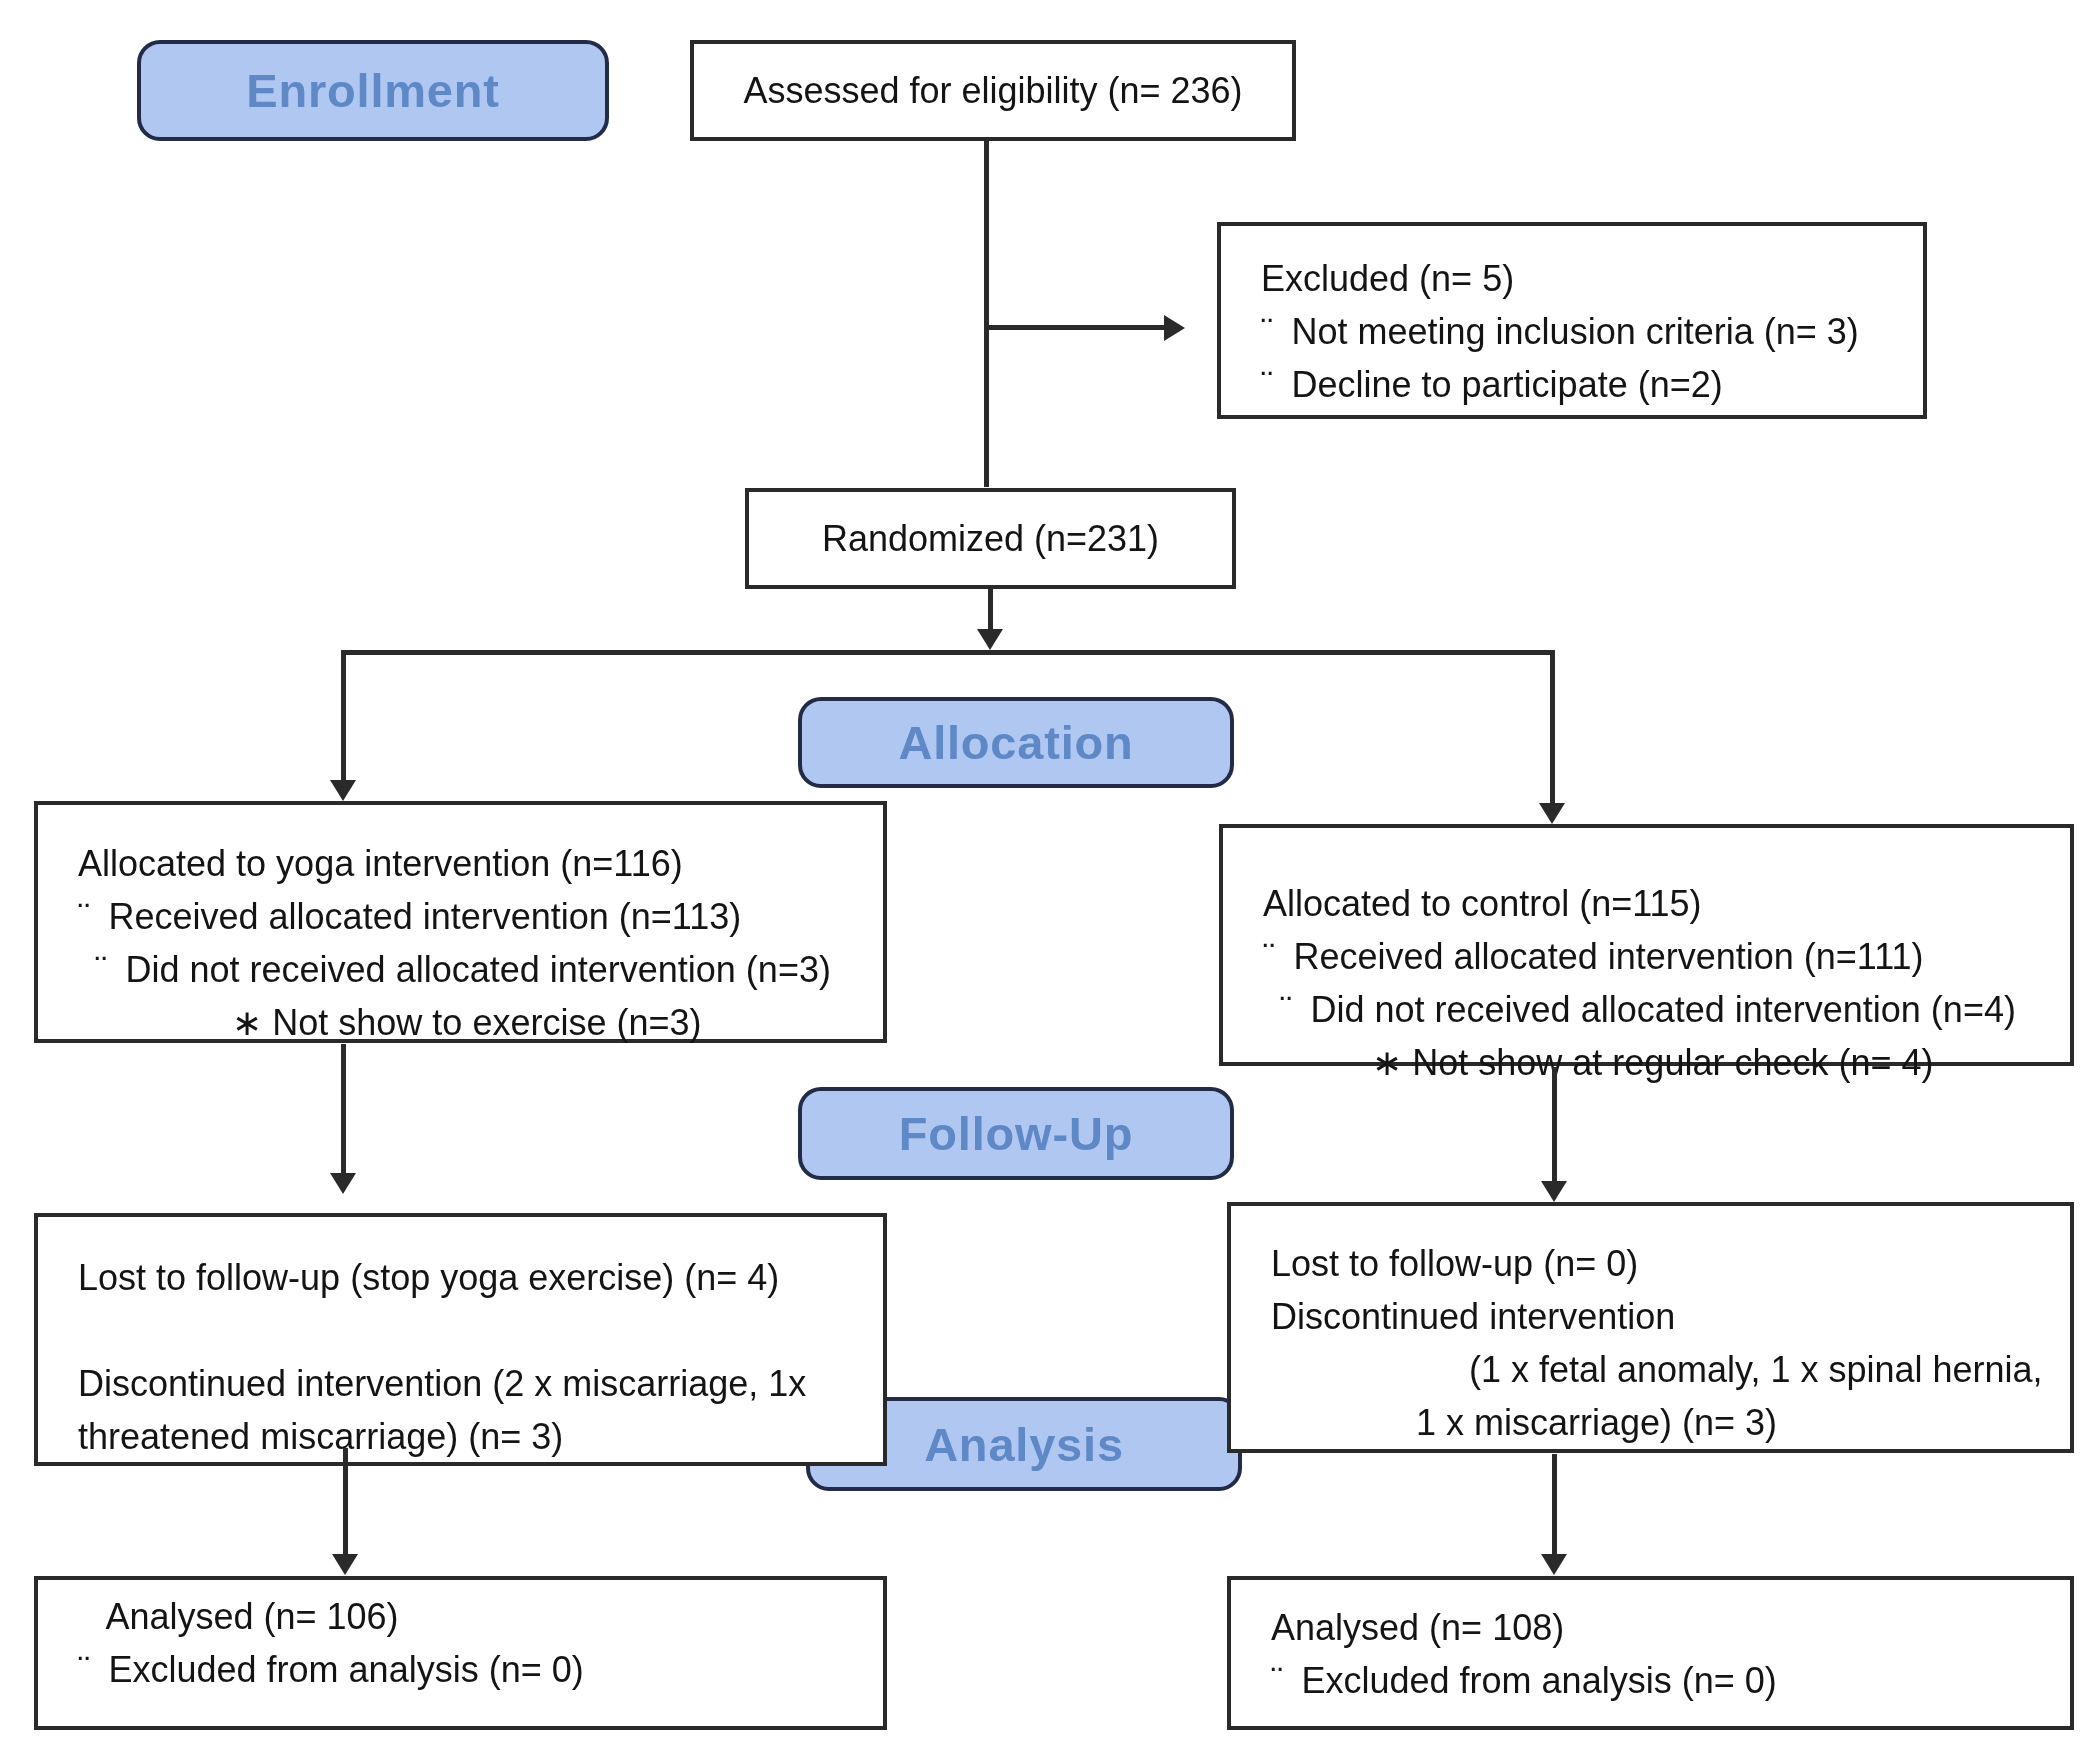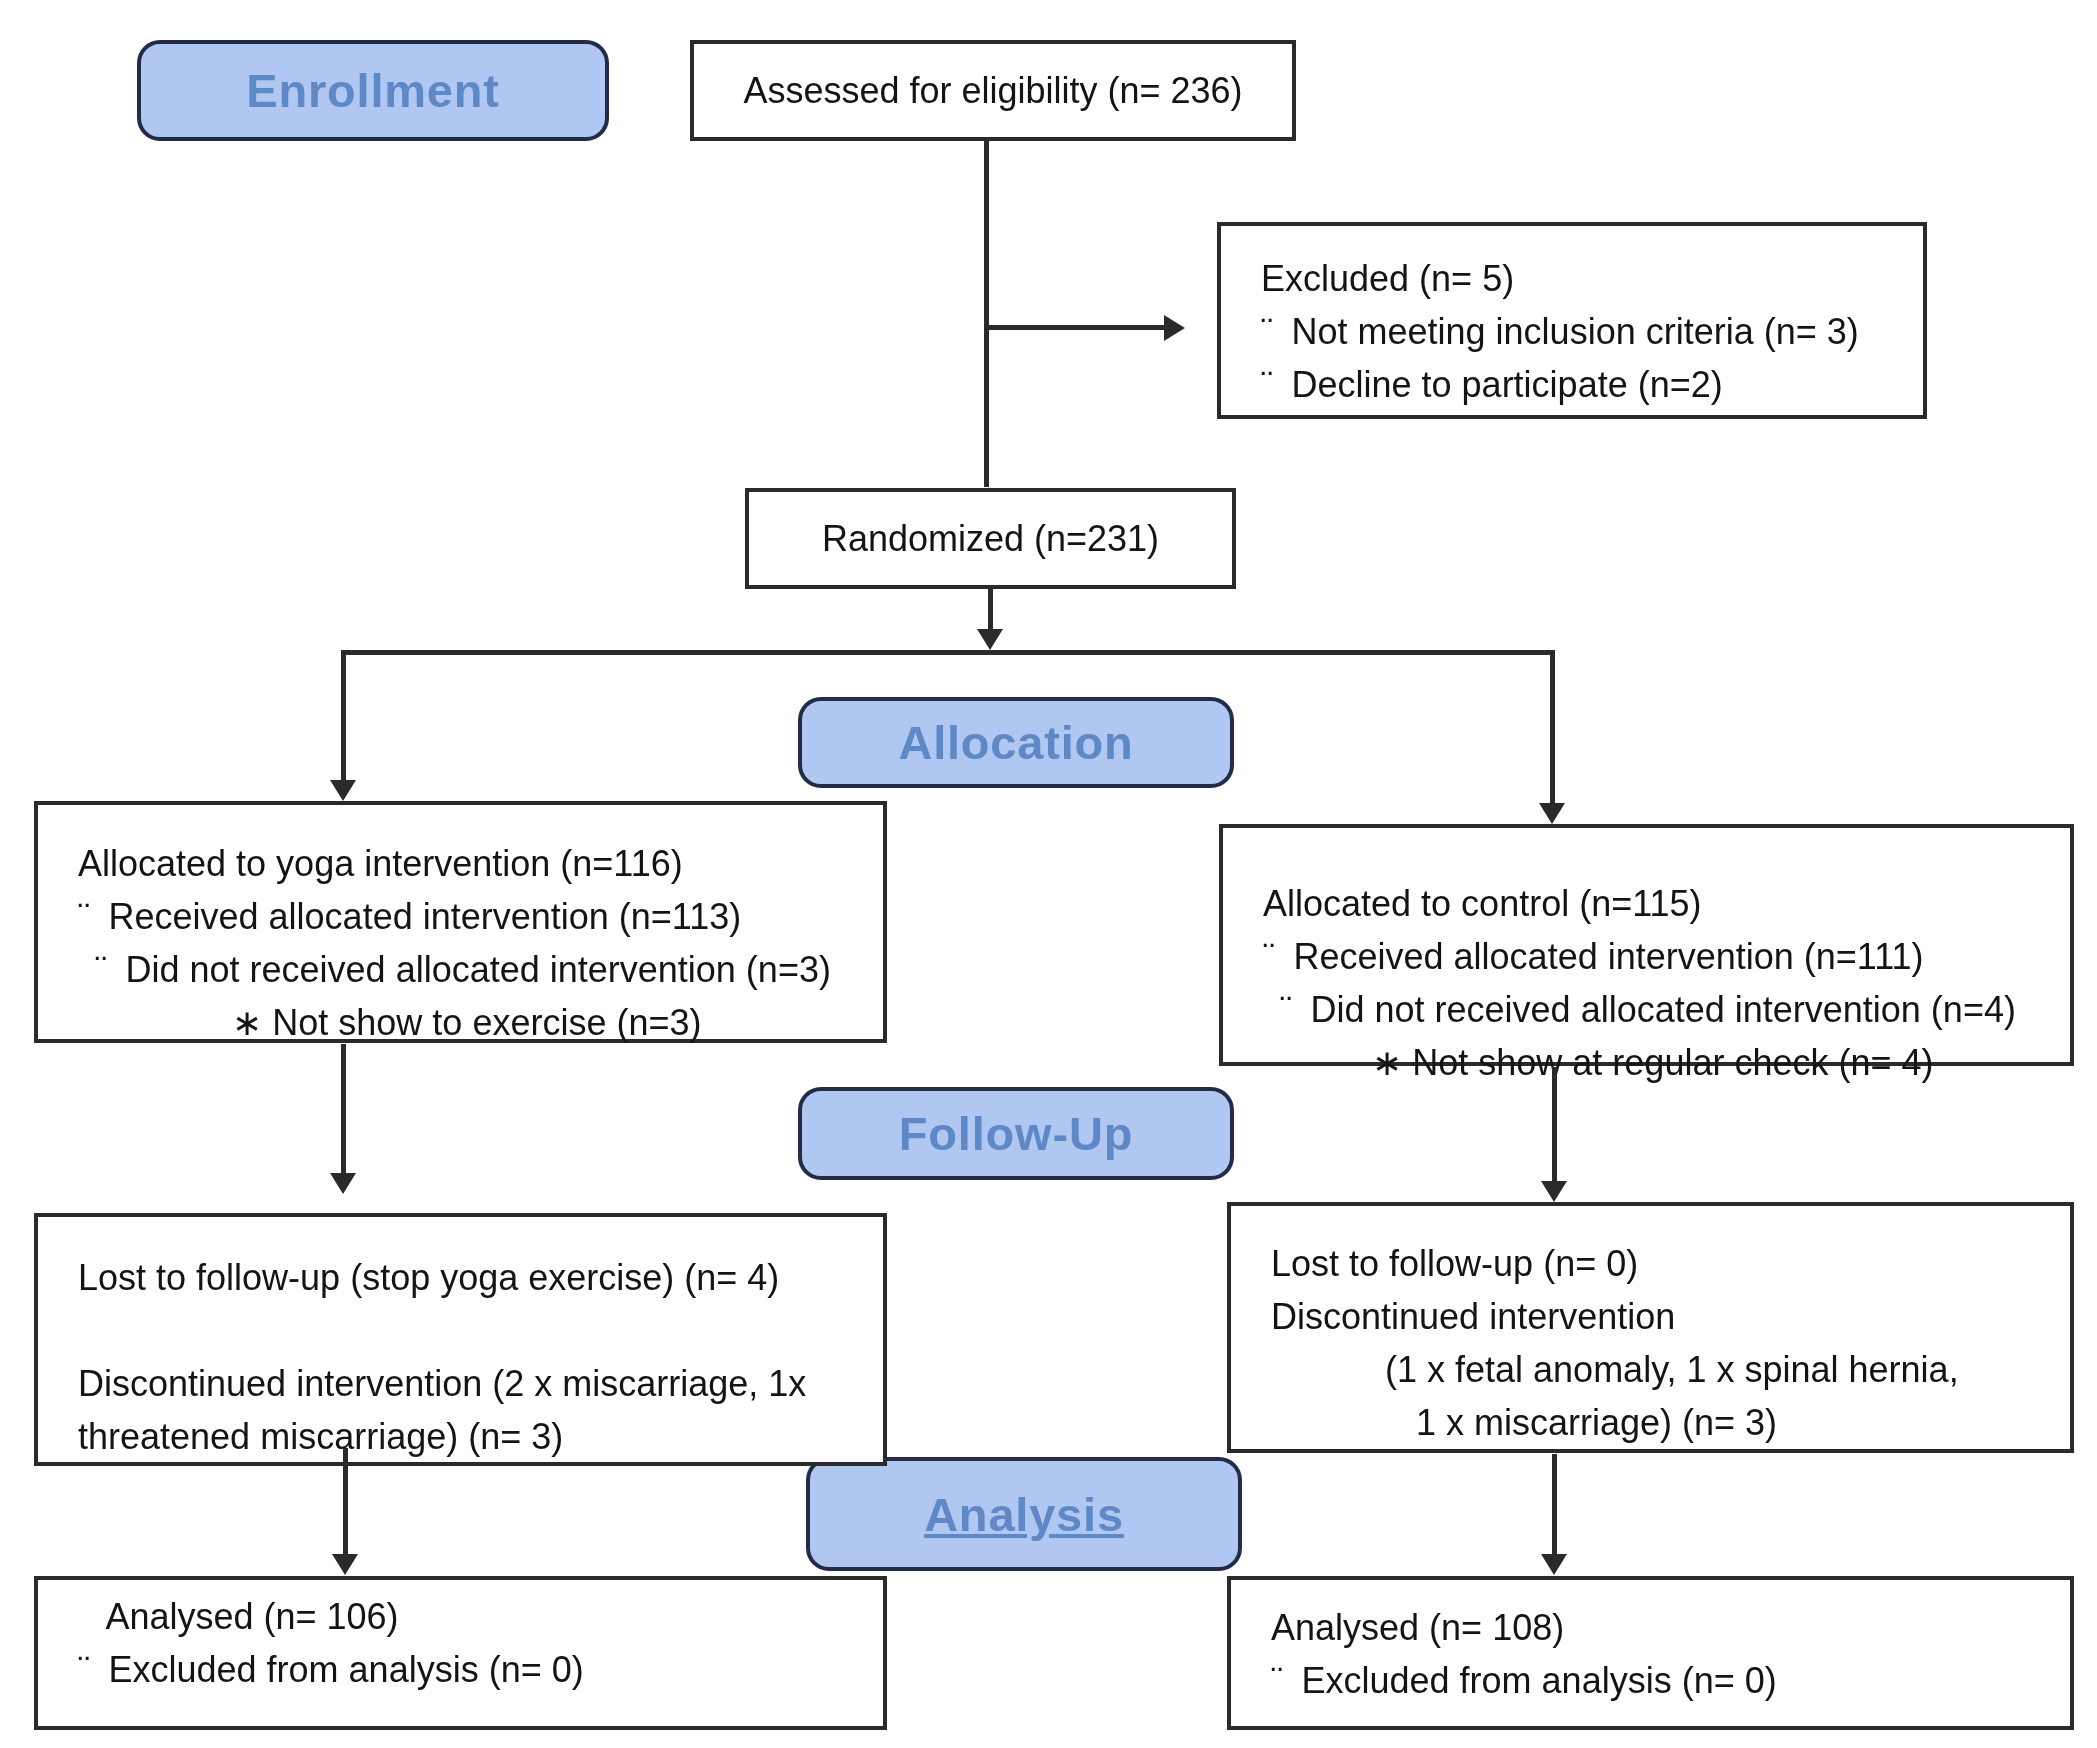--- a/index.html
+++ b/index.html
@@ -53,21 +53,21 @@
   .pad{padding:26px 27.4px 0 40px;}
   .bline{white-space:nowrap;}
   .bullet{
     display:inline-block;
     width:30.5px;
     font-size:36px;
     color:var(--text);
   }
   .indent-sm{margin-left:17px;}
   .sub-line{text-align:center;white-space:nowrap;}
-  .ind-1{margin-left:114px;}
+  .ind-1{margin-left:114px;text-align:right;}
   .ind-2{margin-left:145px;}
   .title-shift{margin-left:27.4px;}
   .spacer-line{height:53px;}
   .line-v{position:absolute;width:4.6px;background:var(--connector);}
   .line-h{position:absolute;height:4.6px;background:var(--connector);}
   .arrow-down{
     position:absolute;width:0;height:0;
     border-left:13px solid transparent;
     border-right:13px solid transparent;
     border-top:21.3px solid var(--connector);
@@ -89,21 +89,21 @@
   </div>
 
   <div class="badge" style="left:798px;top:697px;width:436px;height:91px;">
     <span>Allocation</span>
   </div>
 
   <div class="badge" style="left:798px;top:1087px;width:436px;height:93px;">
     <span>Follow-Up</span>
   </div>
 
-  <div class="badge" style="left:806px;top:1457px;width:436px;height:114px;text-decoration:underline;">
+  <div class="badge" style="left:806px;top:1397px;width:436px;height:94px;">
     <span>Analysis</span>
   </div>
 
   <div class="pbox center" style="left:690px;top:40px;width:606px;height:101px;">
     <span>Assessed for eligibility (n= 236)</span>
   </div>
 
   <div class="pbox pad" style="left:1187px;top:222px;width:710px;height:197px;margin-left:30px;">
     <div class="bline">Excluded (n= 5)</div>
     <div class="bline">

